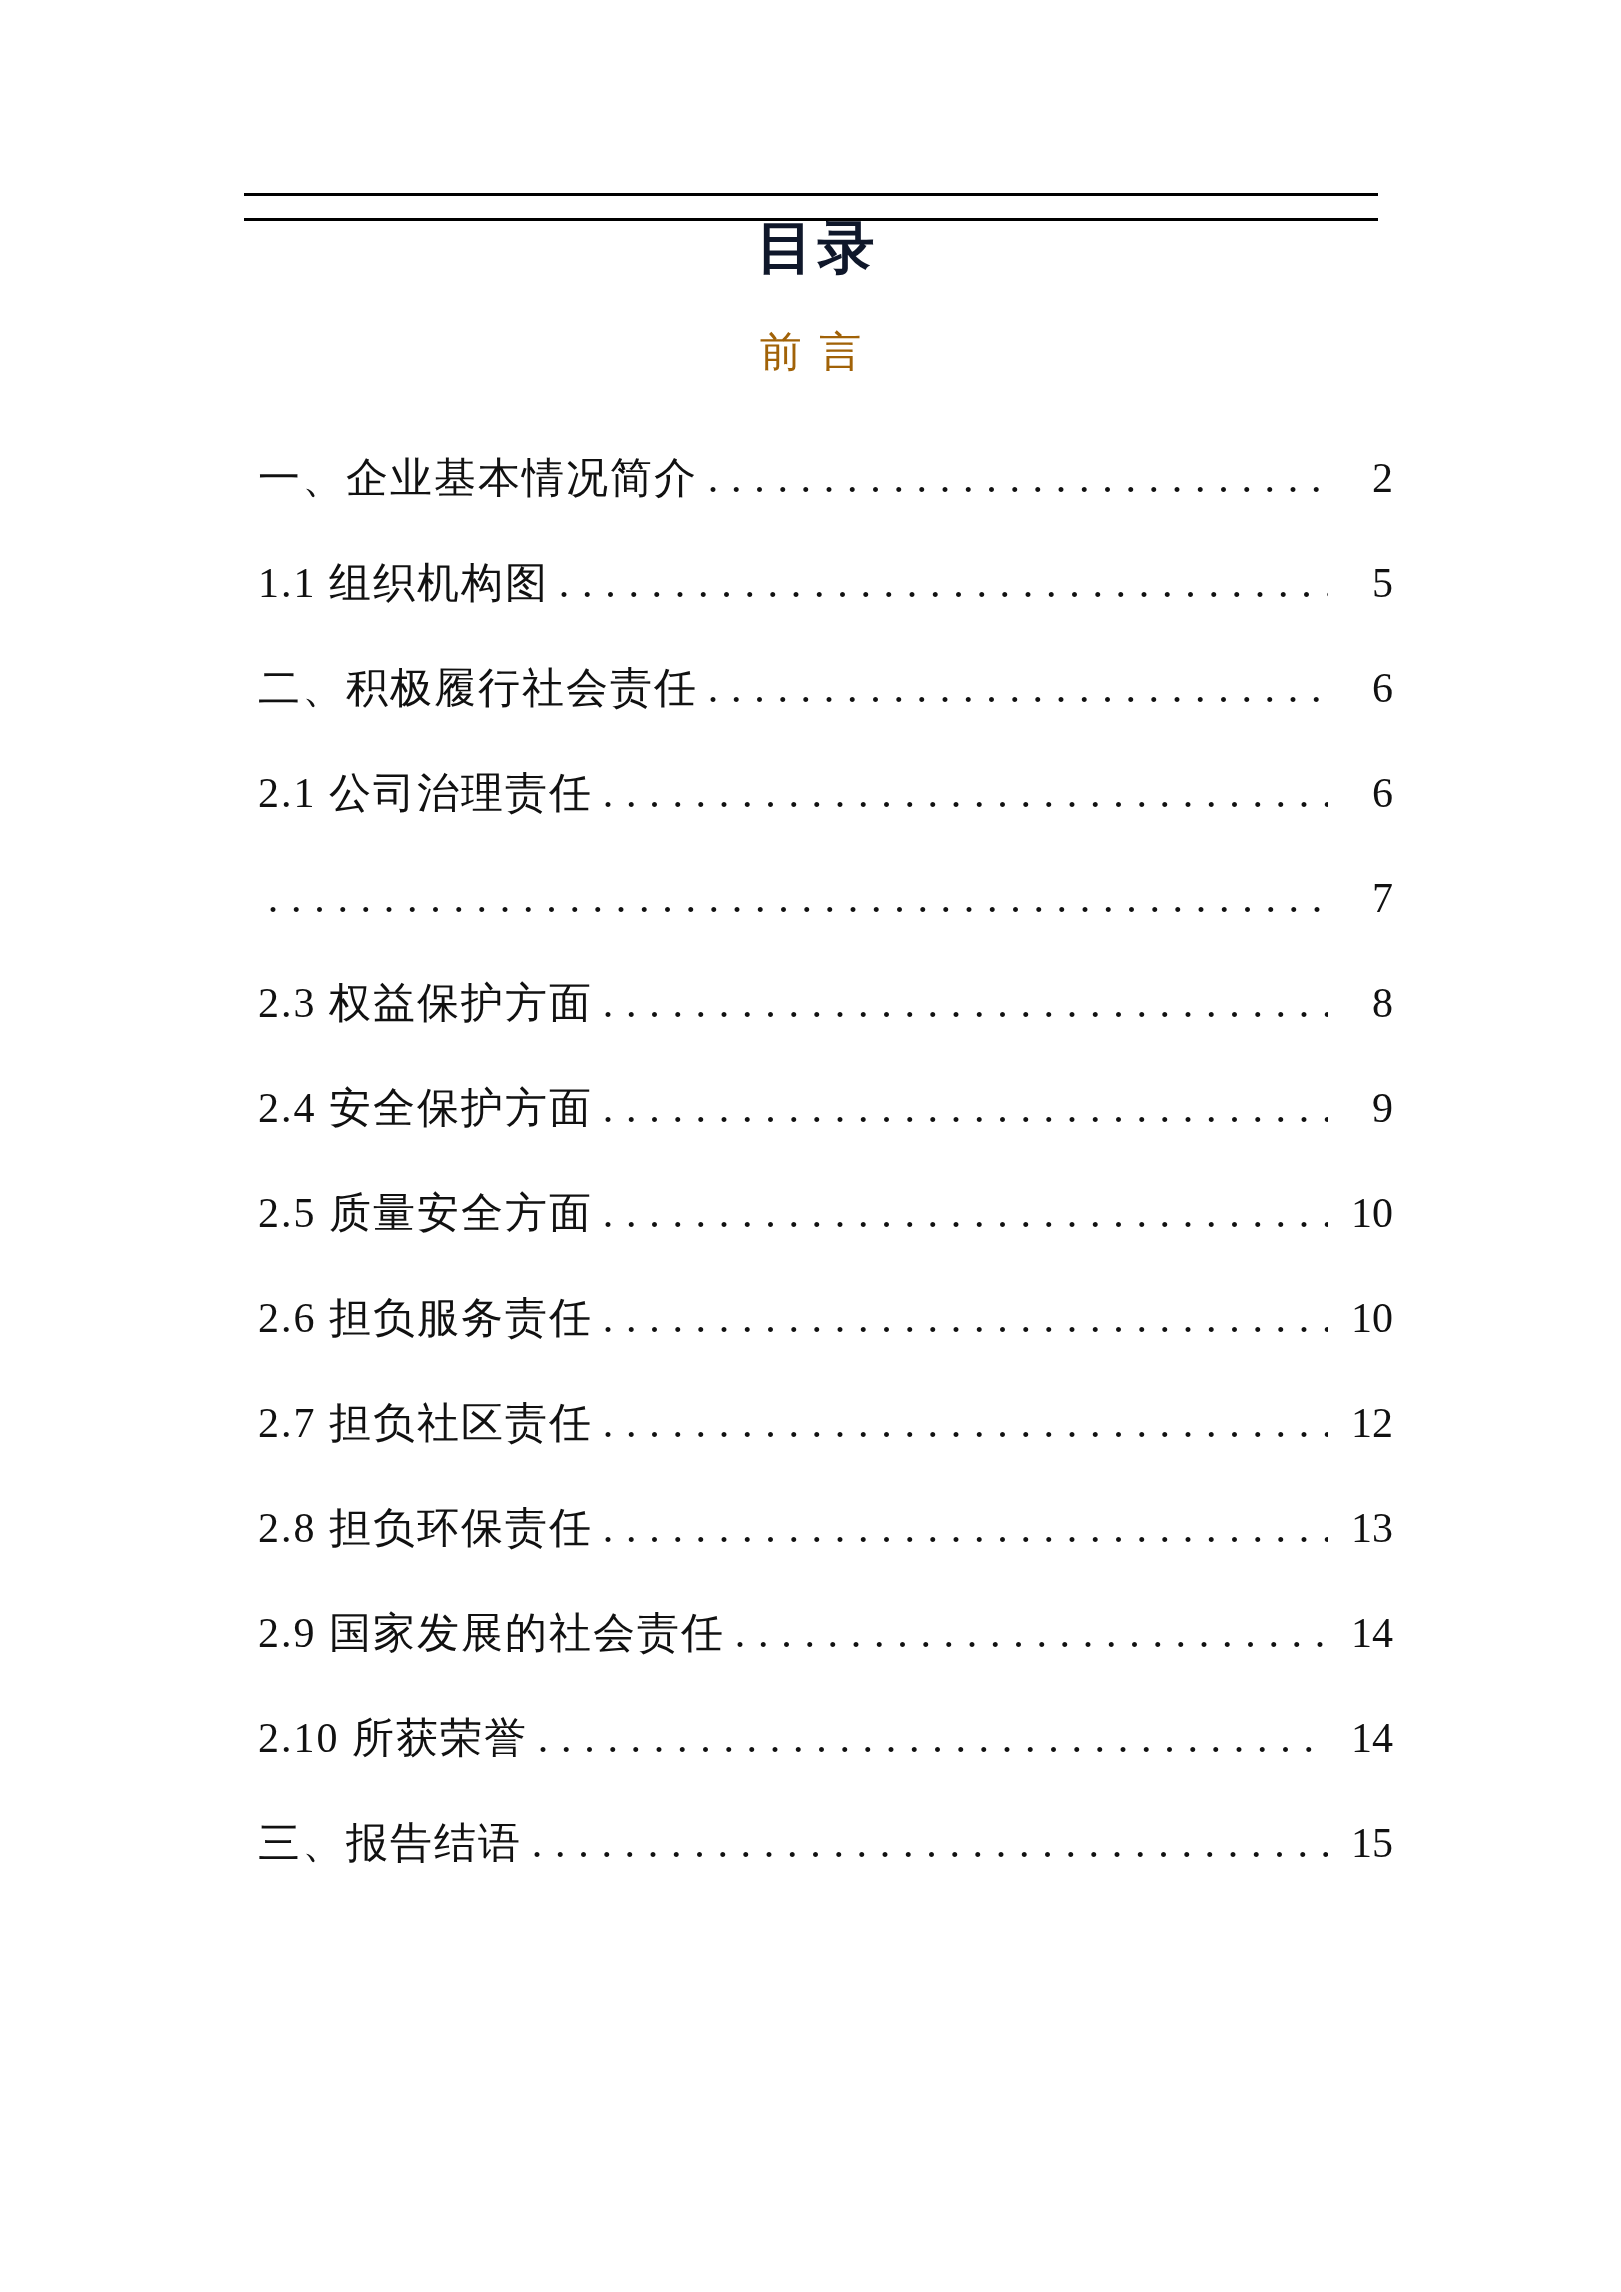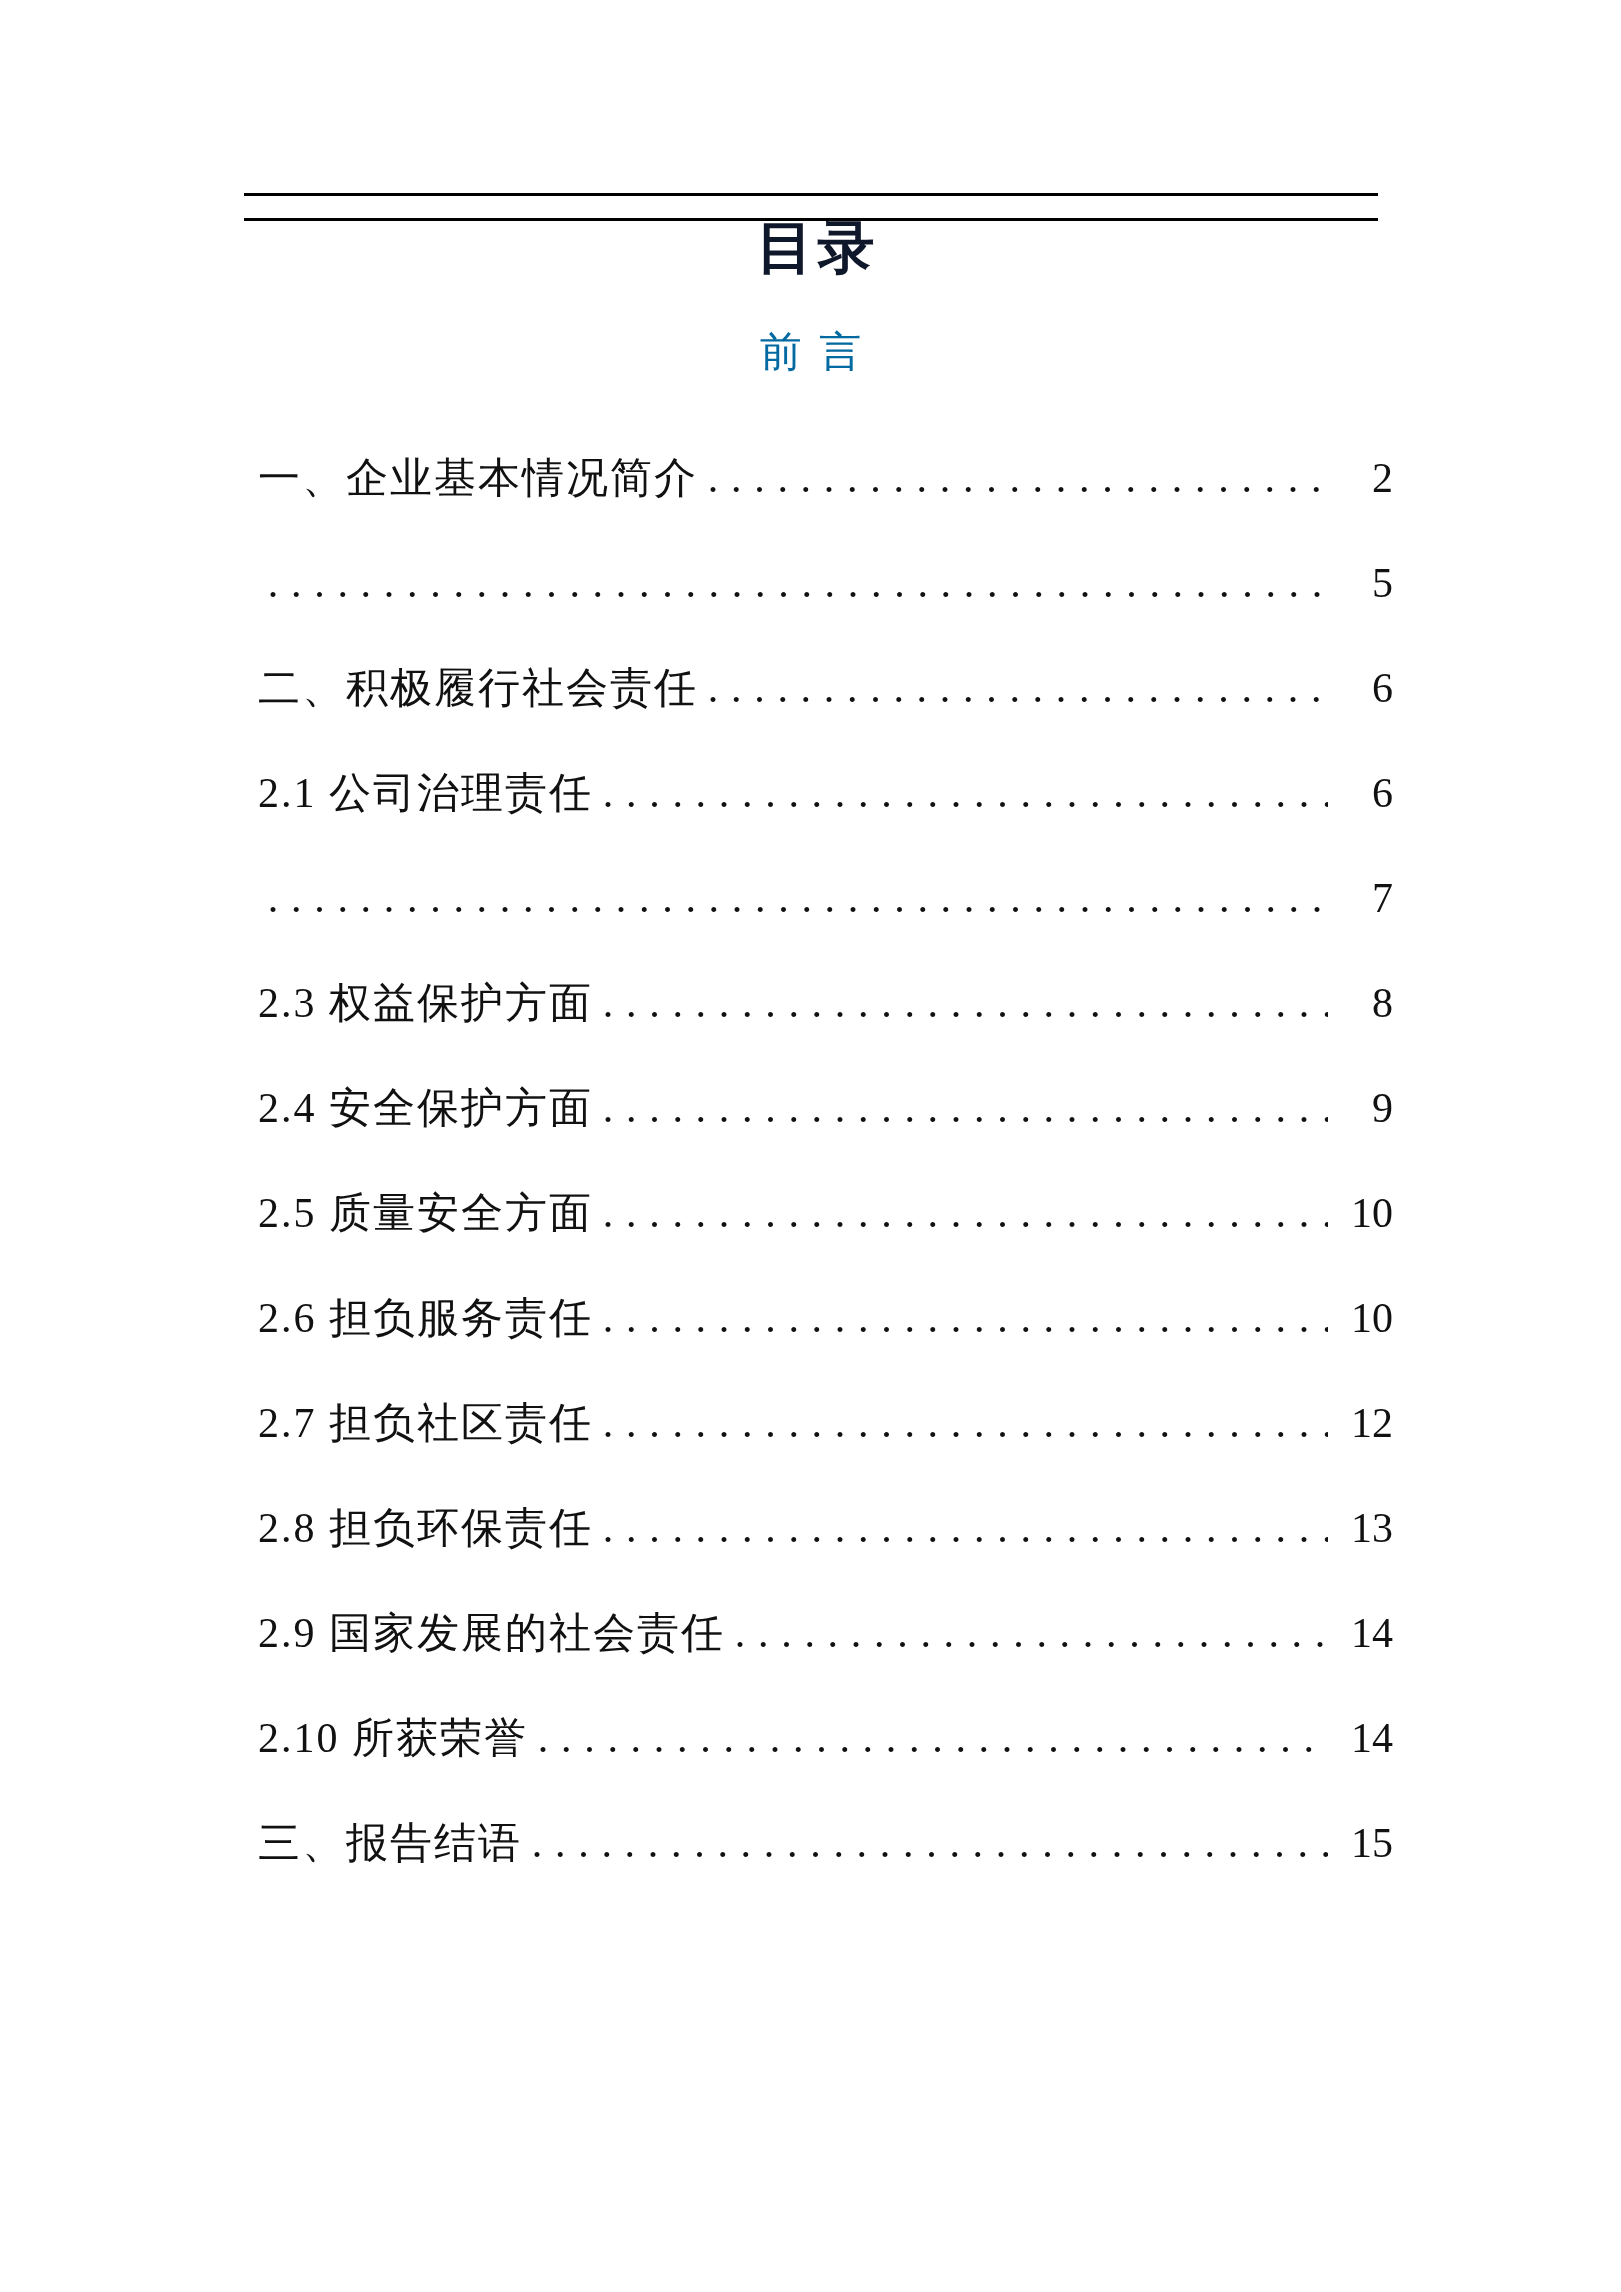--- a/index.html
+++ b/index.html
@@ -43,21 +43,21 @@
   .doc-subtitle {
     position: absolute;
     top: 325px;
     left: 0;
     width: 100%;
     text-align: center;
     font-size: 42px;
     line-height: 55px;
     letter-spacing: 17.6px;
     text-indent: 17.6px;
-    color: #0369a1;
+    color: #a16207;
   }
   .toc-list {
     position: absolute;
     top: 410px;
     left: 242px;
     width: 1135px;
     list-style: none;
     margin: 16px;
     padding: 0;
   }
@@ -101,20 +101,21 @@
   <div class="doc-subtitle">前言</div>
 
   <ul class="toc-list" id="toc-list">
     <li class="toc-row">
       <span class="toc-label">一、企业基本情况简介</span>
       <span class="toc-leader">......................................................................</span>
       <span class="toc-page">2</span>
     </li>
 
     <li class="toc-row">
+      <span class="toc-label">1.1 组织机构图</span>
       <span class="toc-leader">......................................................................</span>
       <span class="toc-page">5</span>
     </li>
 
     <li class="toc-row">
       <span class="toc-label">二、积极履行社会责任</span>
       <span class="toc-leader">......................................................................</span>
       <span class="toc-page">6</span>
     </li>
 

